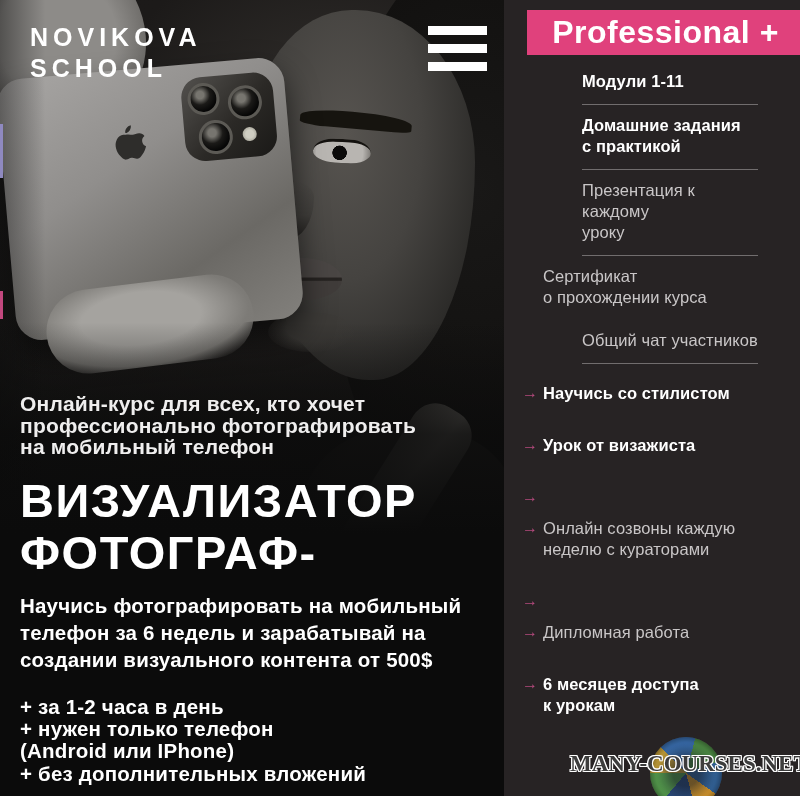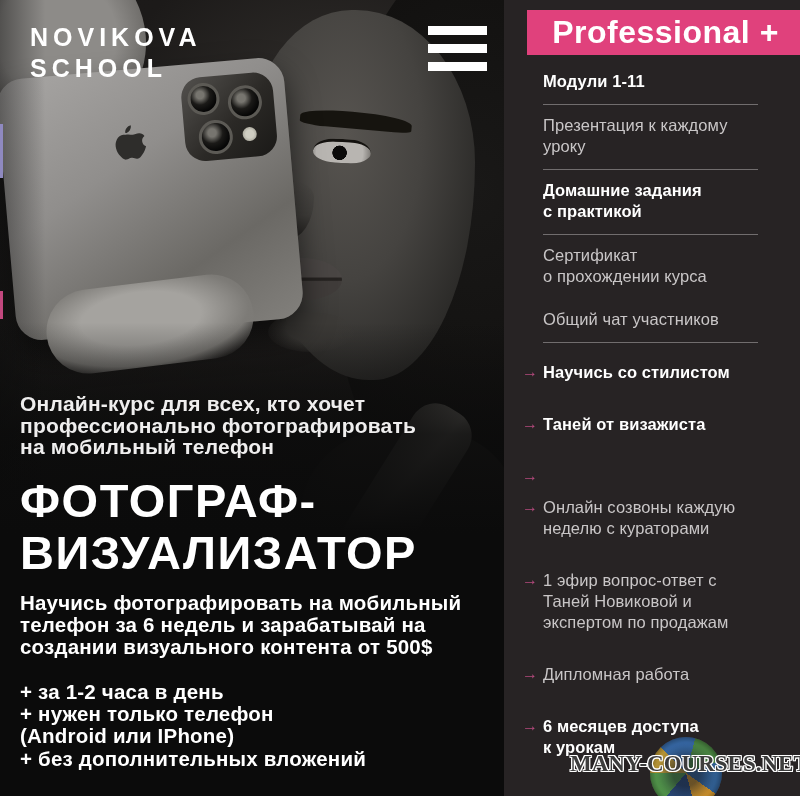--- a/index.html
+++ b/index.html
@@ -77,34 +77,34 @@
       justify-content:space-between;cursor:pointer;}
   .hamburger .bar{display:block;width:100%;height:9px;background:#fff;}
 
   .hero-text{position:absolute;left:20px;top:393px;width:475px;color:#fff;}
   .intro{white-space:pre-line;margin:0 0 17px;font-size:21px;font-weight:bold;
       line-height:21.5px;color:#efeeee;letter-spacing:.2px;}
   .title{margin:0 0 13px;font-size:47px;line-height:52px;letter-spacing:1.5px;
       font-weight:bold;color:#fff;}
   .title span{display:block;}
   .subtitle{white-space:pre-line;margin:0 0 23px;font-size:20.5px;font-weight:bold;
-      line-height:22px;letter-spacing:.2px;}
+      line-height:27px;letter-spacing:.2px;}
   .bullets{white-space:pre-line;margin:0;font-size:20.5px;font-weight:bold;
       line-height:22.4px;letter-spacing:.2px;}
 
   
   .sidebar{position:absolute;left:504px;top:0;width:296px;height:796px;background:var(--sidebar-bg);}
   .badge{position:absolute;left:23px;top:10px;width:277px;height:45px;background:var(--accent);
       color:#fff;font-size:32px;font-weight:bold;text-align:center;line-height:45px;
       letter-spacing:.5px;cursor:pointer;user-select:none;}
   .features{position:absolute;left:39px;top:61px;width:215px;}
   .feat{position:relative;padding:10px 0 12px;font-size:16.5px;line-height:21px;
       color:#c9c6c7;letter-spacing:.1px;}
   .feat.bold{color:#fff;font-weight:bold;}
-  .feat.div{border-bottom:1.5px solid rgba(175,171,172,.55);}
+  .feat.div{border-bottom:1.5px solid rgba(175,171,172,.55);margin-left:39px;}
   .feat.arr{margin-top:9px;}
   .feat .arrow{position:absolute;left:-21px;top:9px;color:var(--arrow);
       font-size:16px;font-weight:bold;}
   .flabel{white-space:pre-line;display:block;}
 
   
   .watermark{position:absolute;left:558px;top:733px;width:245px;height:63px;pointer-events:none;}
   .wm-logo{position:absolute;left:92px;top:4px;width:72px;height:72px;border-radius:50%;
       background:
         radial-gradient(circle at 50% 50%, rgba(20,25,35,.55) 0 26%, rgba(20,25,35,0) 60%),
@@ -162,75 +162,72 @@
       <span class="bar"></span>
       <span class="bar"></span>
       <span class="bar"></span>
     </button>
 
     <div class="hero-text">
       <p class="intro">Онлайн-курс для всех, кто хочет
 профессионально фотографировать
 на мобильный телефон</p>
       <h1 class="title">
+        <span>ВИЗУАЛИЗАТОР</span>
         <span>ФОТОГРАФ-</span>
-        <span>ВИЗУАЛИЗАТОР</span>
       </h1>
       <p class="subtitle">Научись фотографировать на мобильный
 телефон за 6 недель и зарабатывай на
 создании визуального контента от 500$</p>
       <p class="bullets">+ за 1-2 часа в день
 + нужен только телефон
 (Android или IPhone)
 + без дополнительных вложений</p>
     </div>
   </section>
 
   <aside class="sidebar">
     <div class="badge">Professional +</div>
     <div class="features" id="features">
         <div class="feat div bold">
           <span class="flabel">Модули 1-11</span>
         </div>
+        <div class="feat div bold">
+          <span class="flabel">Домашние задания
+с практикой</span>
+        </div>
         <div class="feat div">
           <span class="flabel">Презентация к каждому
 уроку</span>
         </div>
-        <div class="feat div bold">
-          <span class="flabel">Домашние задания
-с практикой</span>
-        </div>
         <div class="feat">
           <span class="flabel">Сертификат
 о прохождении курса</span>
         </div>
         <div class="feat div">
           <span class="flabel">Общий чат участников</span>
         </div>
         <div class="feat bold arr">
           <span class="arrow">→</span>
           <span class="flabel">Научись со стилистом</span>
         </div>
         <div class="feat bold arr">
           <span class="arrow">→</span>
-          <span class="flabel">Таней от визажиста</span>
+          <span class="flabel">Урок от визажиста</span>
         </div>
         <div class="feat bold arr">
           <span class="arrow">→</span>
         </div>
         <div class="feat arr">
           <span class="arrow">→</span>
           <span class="flabel">Онлайн созвоны каждую
 неделю с кураторами</span>
         </div>
         <div class="feat arr">
           <span class="arrow">→</span>
-          <span class="flabel">1 эфир вопрос-ответ с
-Таней Новиковой и
-экспертом по продажам</span>
         </div>
         <div class="feat arr">
           <span class="arrow">→</span>
           <span class="flabel">Дипломная работа</span>
         </div>
         <div class="feat bold arr">
           <span class="arrow">→</span>
           <span class="flabel">6 месяцев доступа
 к урокам</span>
         </div>

